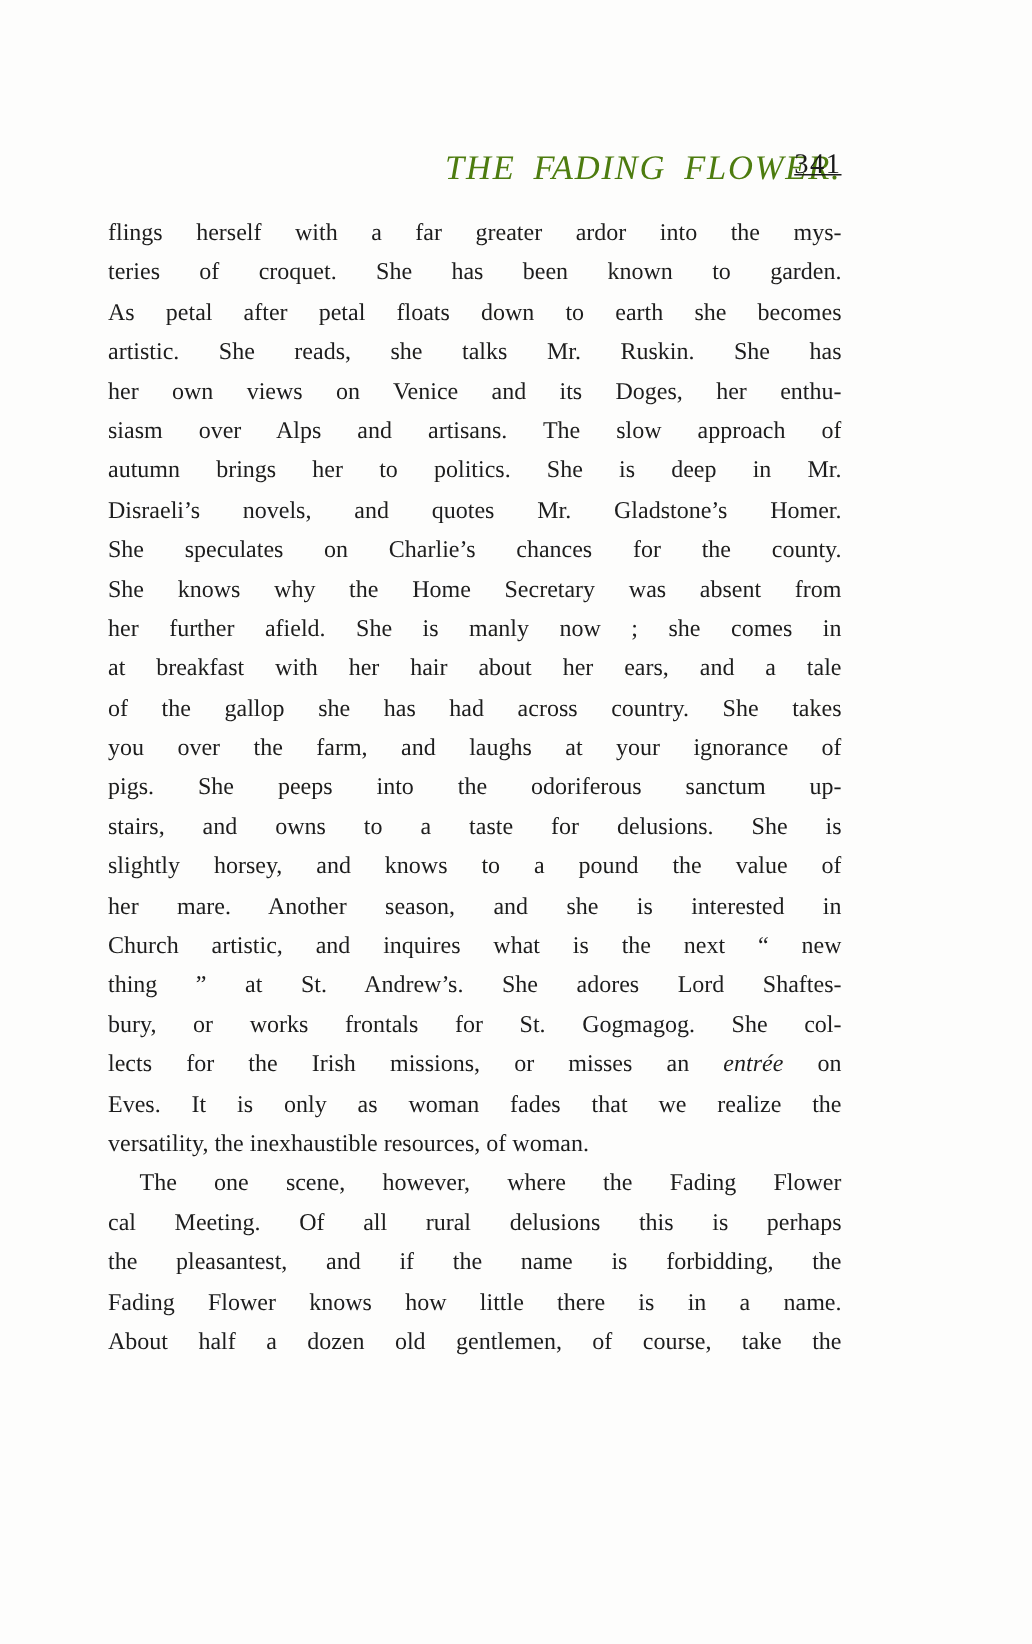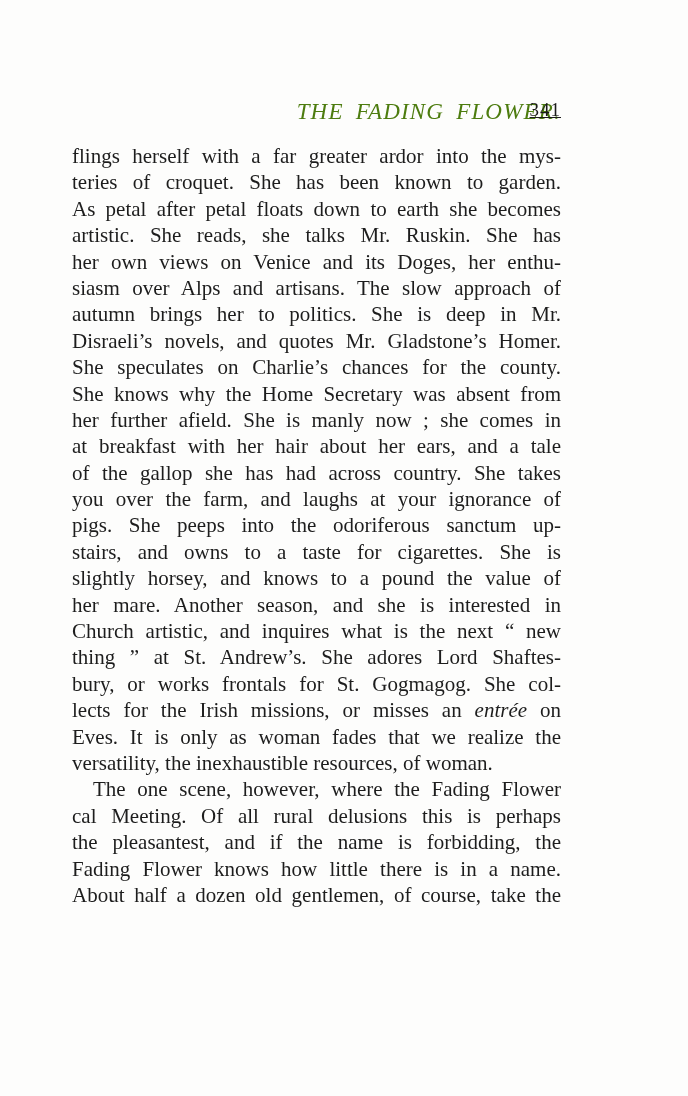--- a/index.html
+++ b/index.html
@@ -42,21 +42,21 @@
     font-size: 19px;
     letter-spacing: 1px;
     color: #1b1b1b;
     text-decoration: underline;
   }
   .body-text {
     position: absolute;
     top: 143px;
     left: 72px;
     width: 489px;
-    font-size: 21px;
+    font-size: 16px;
     line-height: 26.4px;
     color: #1d1d1d;
   }
   .line {
     text-align: justify;
     text-align-last: justify;
     height: 26.4px;
     overflow: hidden;
   }
   .line.natural {
@@ -89,21 +89,21 @@
         <div class="line">siasm over Alps and artisans. The slow approach of</div>
         <div class="line">autumn brings her to politics. She is deep in Mr.</div>
         <div class="line">Disraeli’s novels, and quotes Mr. Gladstone’s Homer.</div>
         <div class="line">She speculates on Charlie’s chances for the county.</div>
         <div class="line">She knows why the Home Secretary was absent from</div>
         <div class="line">her further afield. She is manly now ; she comes in</div>
         <div class="line">at breakfast with her hair about her ears, and a tale</div>
         <div class="line">of the gallop she has had across country. She takes</div>
         <div class="line">you over the farm, and laughs at your ignorance of</div>
         <div class="line">pigs. She peeps into the odoriferous sanctum up-</div>
-        <div class="line">stairs, and owns to a taste for cigarettes. She is</div>
+        <div class="line">stairs, and owns to a taste for delusions. She is</div>
         <div class="line">slightly horsey, and knows to a pound the value of</div>
         <div class="line">her mare. Another season, and she is interested in</div>
         <div class="line">Church artistic, and inquires what is the next “ new</div>
         <div class="line">thing ” at St. Andrew’s. She adores Lord Shaftes-</div>
         <div class="line">bury, or works frontals for St. Gogmagog. She col-</div>
         <div class="line"><span>lects for the Irish missions, or misses an </span><span class="italic">entrée</span><span> on</span></div>
         <div class="line">Eves. It is only as woman fades that we realize the</div>
         <div class="line natural">versatility, the inexhaustible resources, of woman.</div>
       </div>
       <div>

